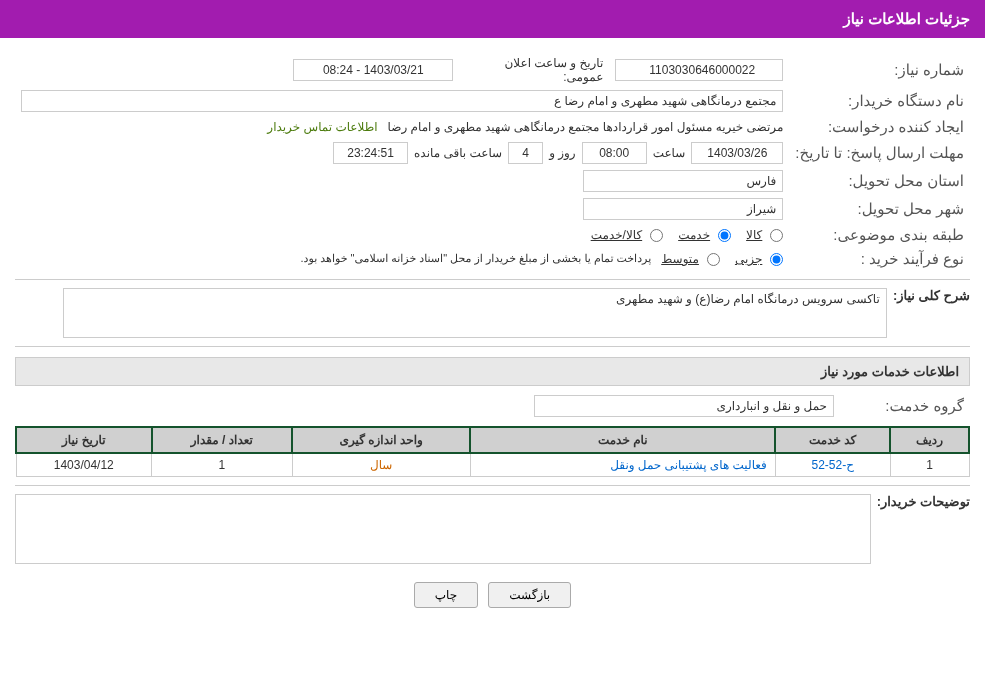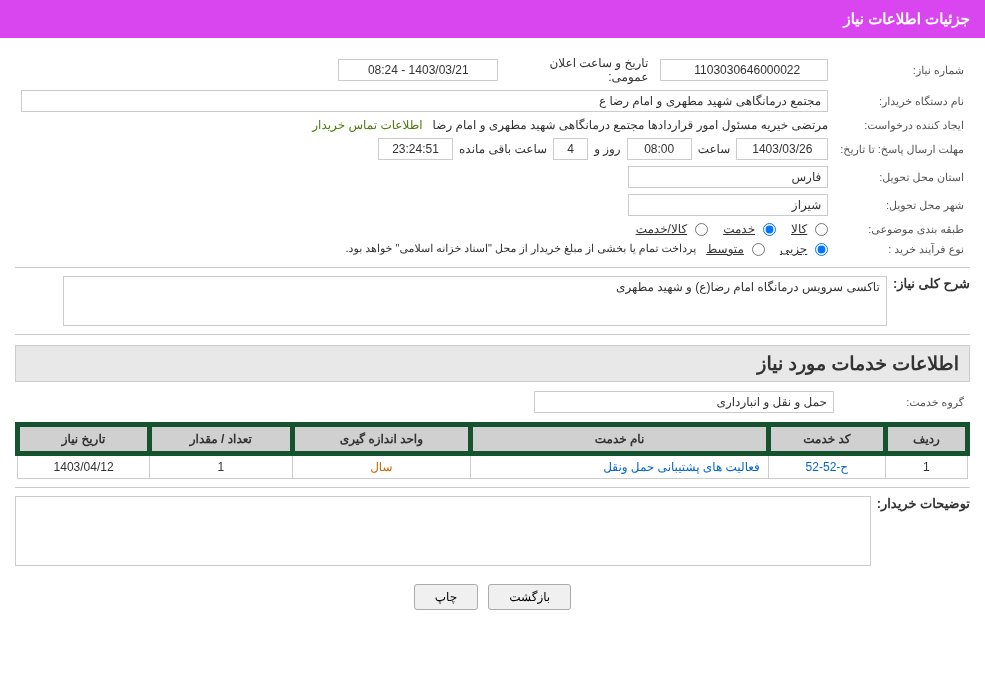--- a/index.html
+++ b/index.html
@@ -12,37 +12,37 @@
     }
 
     .page-wrapper {
       max-width: 985px;
       margin: 0 auto;
       background: #fff;
       min-height: 691px;
     }
 
     .header-bar {
-      background: #d946ef;
+      background: #a21caf;
       color: #fff;
       text-align: right;
       padding: 10px 15px;
       font-size: 15px;
       font-weight: bold;
     }
 
     .content-area {
       padding: 15px;
       background: #fff;
     }
 
     .label-cell {
       color: #555;
       white-space: nowrap;
-      font-size: 11px;
+      font-size: 15px;
       text-align: right;
       width: 130px;
     }
 
     .input-box {
       border: 1px solid #ccc;
       padding: 3px 6px;
       background: #fff;
       min-height: 22px;
       display: inline-block;
@@ -72,41 +72,41 @@
       gap: 8px;
       cursor: pointer;
       text-decoration: underline;
     }
 
     .section-title {
       background: #e8e8e8;
       border: 1px solid #ccc;
       padding: 6px 10px;
       font-weight: bold;
-      font-size: 19px;
+      font-size: 13px;
       margin: 10px 0 6px 0;
       text-align: right;
     }
 
     .divider {
       border: none;
       border-top: 1px solid #ccc;
       margin: 8px 0;
     }
 
     .services-table {
       width: 100%;
       border-collapse: collapse;
       margin-top: 6px;
       font-size: 12px;
     }
 
     .services-table th {
       background: #d0d0d0;
-      border: 5px solid #14532d;
+      border: 2px solid #14532d;
       padding: 5px 8px;
       text-align: center;
       font-weight: bold;
       margin-top: 8px;
     }
 
     .services-table td {
       border: 1px solid #ccc;
       padding: 4px 8px;
       text-align: center;

